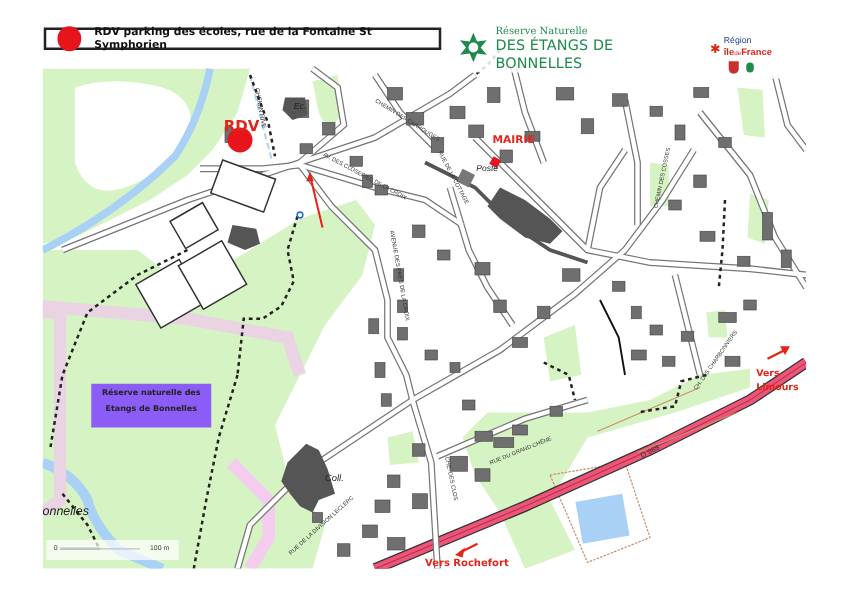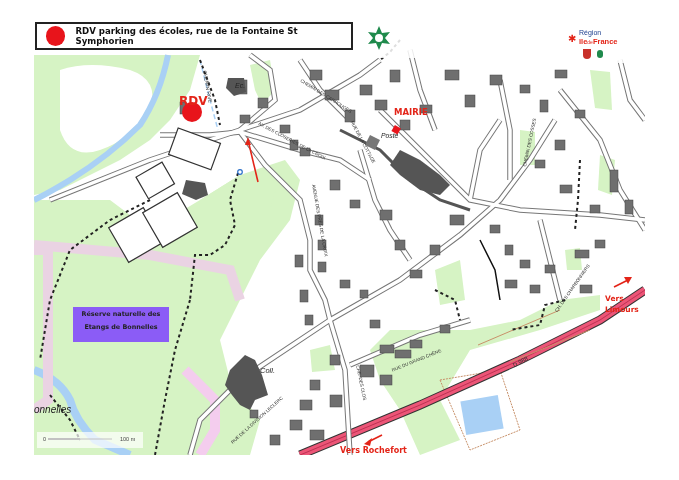--- a/index.html
+++ b/index.html
@@ -1,19 +1,19 @@
 <!DOCTYPE html>
 <html><head>
 <meta charset="utf-8">
 <style>
   html,body{margin:0;padding:0;background:#fff;}
   body{width:679px;height:480px;position:relative;overflow:hidden;font-family:"Liberation Sans",sans-serif;}
   #map{position:absolute;left:34px;top:18px;width:611px;height:437px;background:#fff;overflow:hidden;}
   #map svg{position:absolute;left:0;top:0;}
-  .legend-box{position:absolute;left:35px;top:22px;width:318px;height:28px;border:2px solid #222;background:#fff;display:flex;align-items:center;box-sizing:border-box;}
+  .legend-box{position:absolute;left:35px;top:22px;width:318px;height:18px;border:2px solid #222;background:#fff;display:flex;align-items:center;box-sizing:border-box;}
   .legend-dot{width:20px;height:20px;border-radius:50%;background:#e8141b;margin-left:9px;margin-right:10px;}
   .legend-text{font-family:"DejaVu Sans",sans-serif;font-size:8.6px;font-weight:bold;color:#111;}
   .lbl{position:absolute;white-space:nowrap;}
   .red{color:#e32418;font-family:"DejaVu Sans",sans-serif;font-weight:bold;}
   .rnsign{position:absolute;left:360px;top:18px;width:200px;height:40px;display:flex;align-items:center;}
   .rn-small{font-family:"DejaVu Serif",serif;font-size:8px;color:#1f8a4c;}
   .rn-big{font-family:"DejaVu Sans",sans-serif;font-size:11.5px;color:#1f8a4c;letter-spacing:0.1px;}
   .reserve-box{position:absolute;left:73px;top:307px;width:96px;height:34px;background:#8b5cf6;text-align:center;font-family:"DejaVu Sans",sans-serif;font-size:6.4px;font-weight:bold;line-height:13px;color:#222;padding-top:1px;}
   .scale{position:absolute;left:37px;top:432px;width:106px;height:16px;background:rgba(255,255,255,0.7);font-size:5.5px;color:#444;}
 </style>
@@ -221,21 +221,21 @@
   <span class="lbl" style="left:357px;top:350px;font-size:4.6px;color:#333;transform:rotate(-22deg);transform-origin:left top;">RUE DU GRAND CHÊNE</span>
   <span class="lbl" style="left:326px;top:347px;font-size:4.6px;color:#333;transform:rotate(78deg);transform-origin:left top;">CHE. DES CLOS</span>
   <span class="lbl" style="left:488px;top:148px;font-size:4.6px;color:#333;transform:rotate(-78deg);transform-origin:left top;">CHEMIN DES COSSES</span>
   <span class="lbl" style="left:520px;top:292px;font-size:4.6px;color:#333;transform:rotate(-55deg);transform-origin:left top;">CH. DES CHARBONNIERS</span>
   <span class="lbl" style="left:478px;top:345px;font-size:6px;color:#333;transform:rotate(-28deg);transform-origin:left top;">D 988</span>
 
   <span class="lbl red" style="left:145px;top:76px;font-size:12px;">RDV</span>
   <span class="lbl" style="left:201px;top:64px;font-size:7px;color:#222;font-style:italic;">Ec.</span>
   <span class="lbl red" style="left:360px;top:89px;font-size:8.5px;">MAIRIE</span>
   <span class="lbl" style="left:347px;top:114px;font-size:6.8px;color:#222;font-style:italic;">Poste</span>
-  <span class="lbl" style="left:226px;top:348px;font-size:7.5px;color:#222;font-style:italic;">Coll.</span>
+  <span class="lbl" style="left:226px;top:360px;font-size:7.5px;color:#222;font-style:italic;">Coll.</span>
 
 
   <div class="lbl red" style="left:571px;top:275px;font-size:7.5px;line-height:11px;">
     <div>Vers</div>
     <div>Limours</div>
   </div>
   <span class="lbl red" style="left:306px;top:428px;font-size:8px;">Vers Rochefort</span>
 
   <span class="lbl" style="left:0px;top:386px;font-size:10px;font-style:italic;color:#222;">onnelles</span>
 
@@ -248,20 +248,24 @@
 <div class="legend-box">
   <div class="legend-dot"></div>
   <span class="legend-text">RDV parking des écoles, rue de la Fontaine St Symphorien</span>
 </div>
 
 <div class="rnsign" style="background:rgba(255,255,255,0.85);">
   <svg width="26" height="26" viewBox="0 0 26 26" style="margin:0 5px 0 6px;">
     <polygon points="13,1 16,8 24,7 19,13 24,19 16,18 13,25 10,18 2,19 7,13 2,7 10,8" fill="#1f8a4c"></polygon>
     <circle cx="13" cy="13" r="4" fill="#fff"></circle>
   </svg>
+  <div>
+    <div class="rn-small">Réserve Naturelle</div>
+    <div class="rn-big">DES ÉTANGS DE BONNELLES</div>
+  </div>
 </div>
 
 <div style="position:absolute;left:563px;top:25px;width:82px;height:38px;background:rgba(255,255,255,0.85);">
   <span style="position:absolute;left:5px;top:8px;color:#e32418;font-size:10px;">✱</span>
   <span style="position:absolute;left:16px;top:4px;font-size:7px;color:#1d3f8f;">Région</span>
   <div style="position:absolute;left:16px;top:12px;font-size:7.5px;font-weight:bold;">
     <span style="color:#e32418;margin-top:12px;">île</span><span style="color:#e32418;font-size:5px;font-weight:normal;">de</span><span style="color:#e32418;">France</span>
   </div>
   <span style="position:absolute;left:20px;top:24px;width:8px;height:10px;background:#c8302a;border-radius:0 0 4px 4px;"></span>
   <span style="position:absolute;left:34px;top:25px;width:6px;height:8px;background:#1f8a4c;border-radius:3px;"></span>

